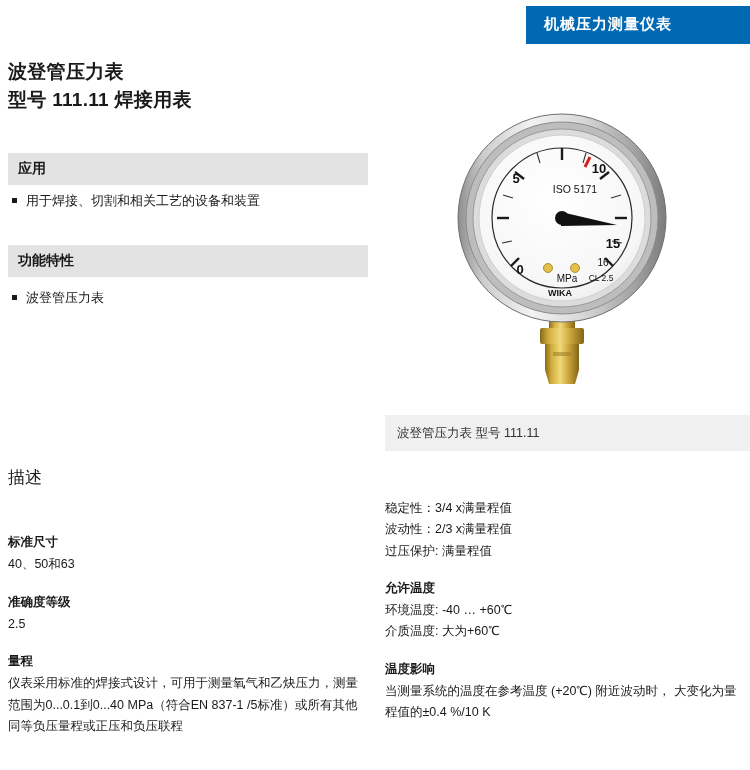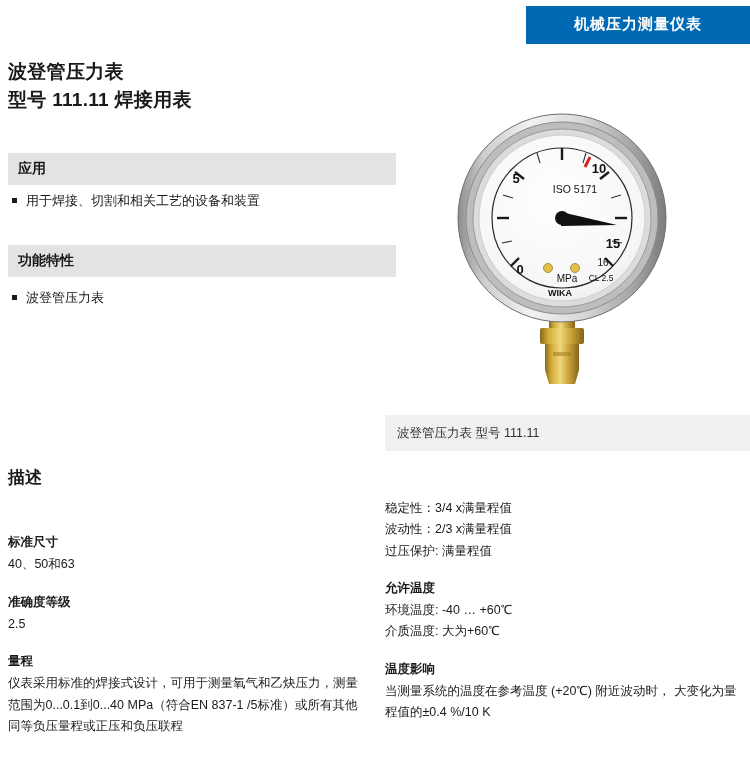--- a/index.html
+++ b/index.html
@@ -20,39 +20,39 @@
   .header-badge {
     position: absolute;
     top: 6px; right: 0;
     background: #0069b4;
     color: #ffffff;
     font-size: 15px;
     font-weight: bold;
     letter-spacing: 1px;
     padding: 9px 18px 10px 18px;
     width: 224px;
-    text-align: center;
+    text-align: left;
   }
 
   
   .title {
     position: absolute;
     left: 8px; top: 58px;
     font-size: 19px;
     font-weight: bold;
     line-height: 1.45;
     letter-spacing: 0.3px;
   }
   .title .line2 { display: block; text-align: right; }
 
   
   .section-bar {
     position: absolute;
     left: 8px;
-    width: 388px;
+    width: 360px;
     background: #e3e3e3;
     font-size: 14px;
     font-weight: bold;
     padding: 7px 10px;
     color: #1a1a1a;
   }
   #bar-application { top: 153px; }
   #bar-features    { top: 245px; }
 
   .bullet-list {
@@ -92,21 +92,21 @@
     font-size: 12.5px;
     color: #333;
     padding: 10px 12px;
   }
 
   
   .desc-heading {
     position: absolute;
     left: 8px; top: 466px;
     font-size: 17px;
-    font-weight: bold;
+    font-weight: normal;
   }
 
   .col-left {
     position: absolute;
     left: 8px; top: 520px;
     width: 360px;
     font-size: 12.5px;
     line-height: 1.7;
     margin-top: 12px;
   }

